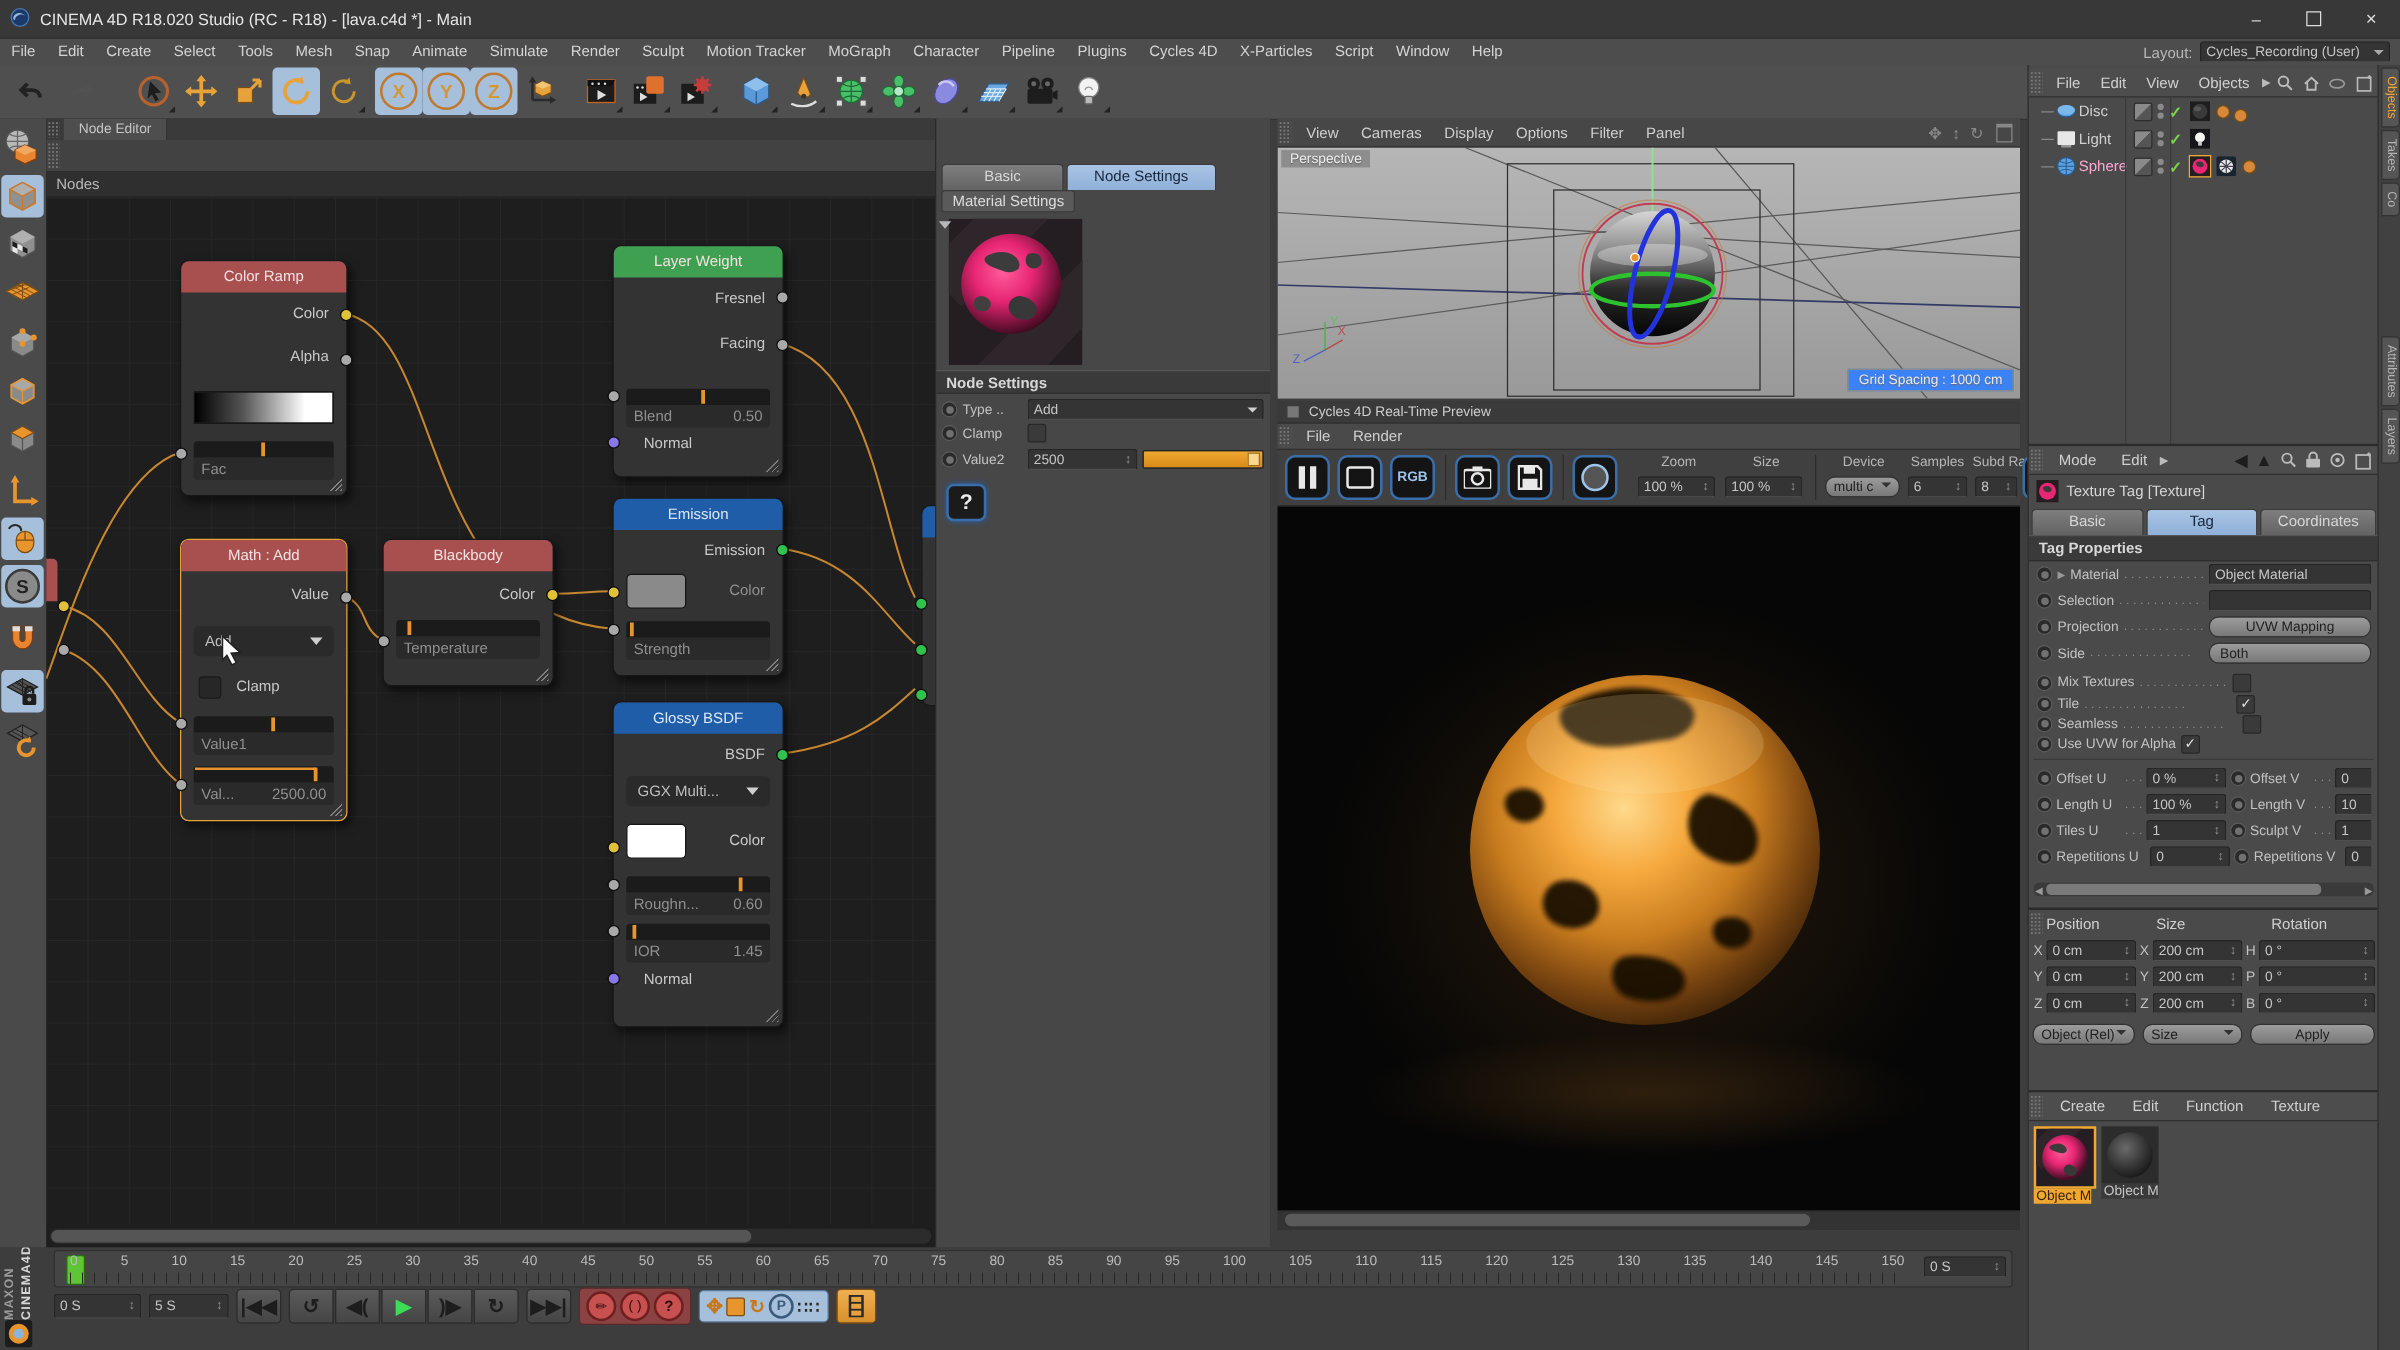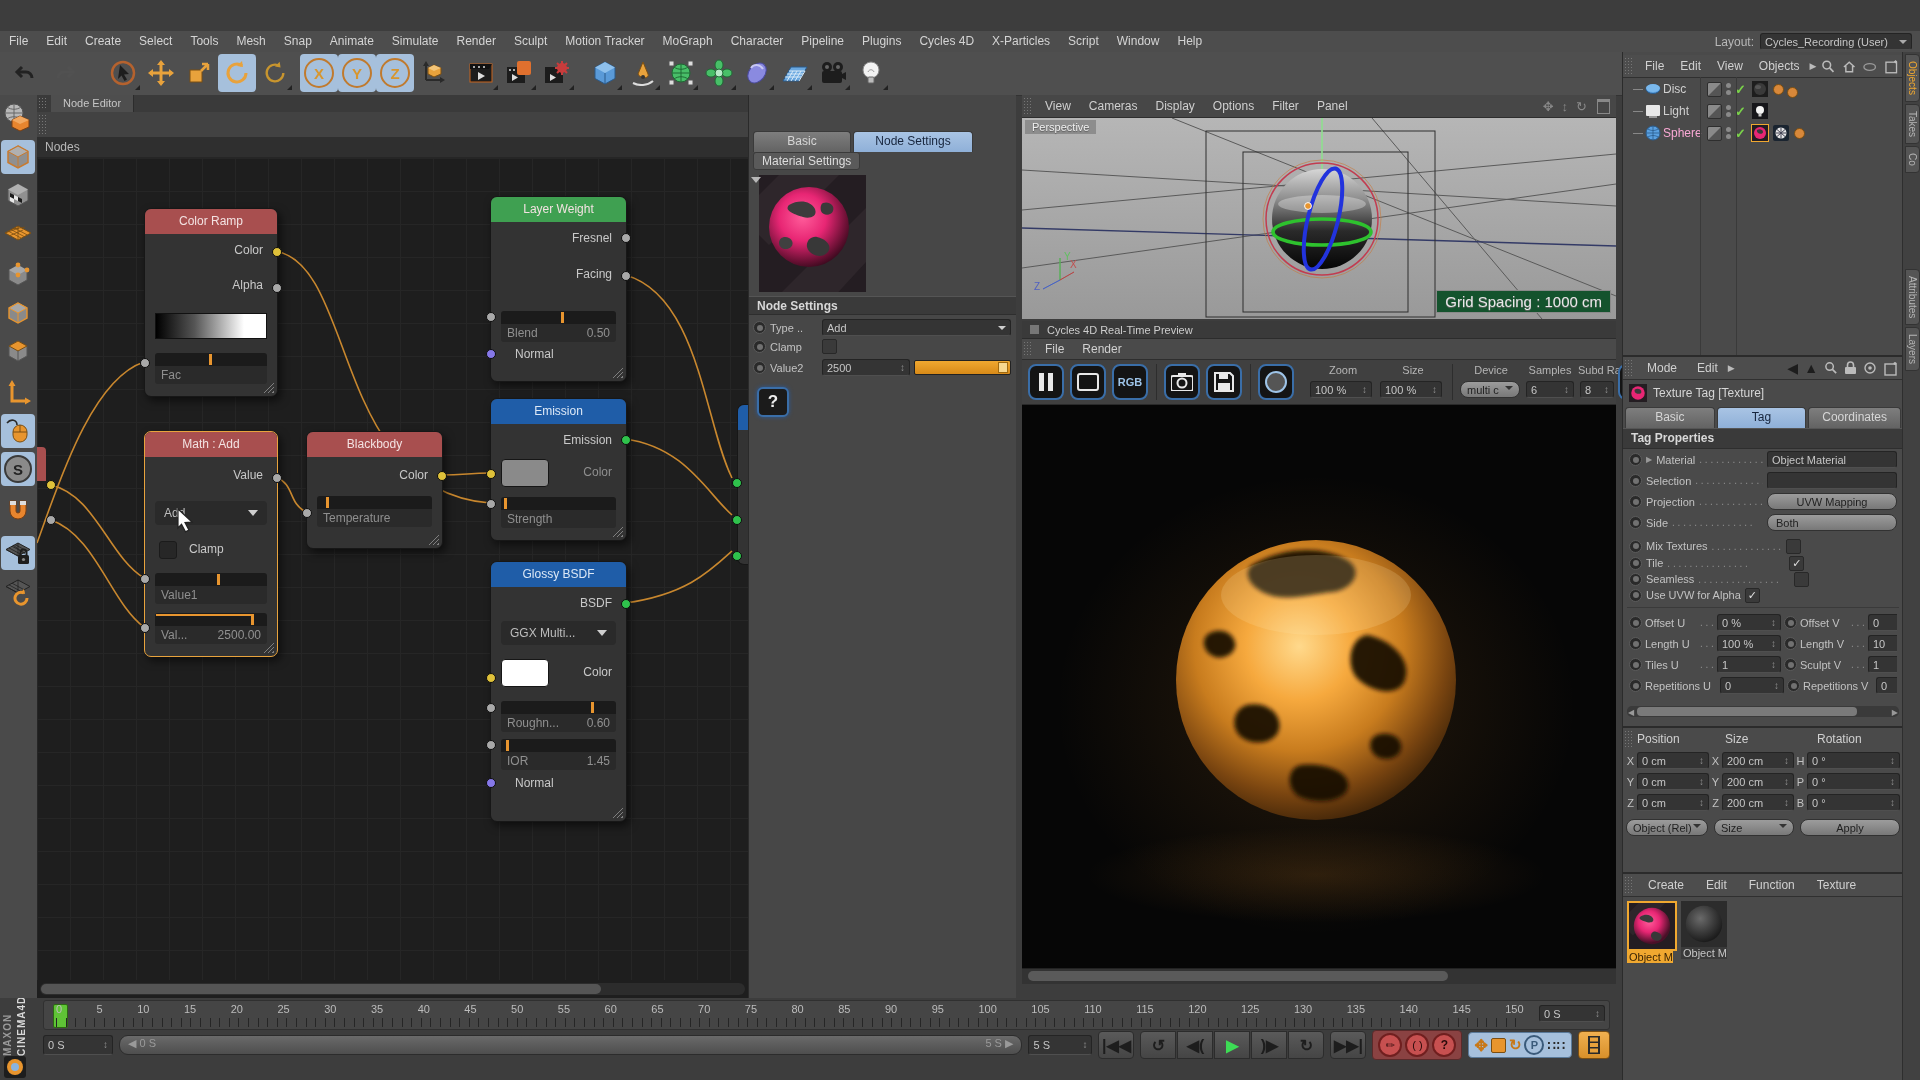--- a/index.html
+++ b/index.html
@@ -98,20 +98,36 @@
   .tbtn2{height:26px;background:linear-gradient(#5a5a5a,#454545);border:1px solid #2c2c2c;border-radius:4px;display:flex;align-items:center;justify-content:center;color:#1d1d1d;font-weight:bold}
   #brand{left:0;top:998px;width:37px;height:82px;background:#3d3d3d;overflow:hidden}
   .vert{writing-mode:vertical-rl;transform:rotate(180deg);font-size:10px;letter-spacing:1px;font-weight:bold}
   .cursor-svg{position:absolute;pointer-events:none;z-index:50}
 </style>
 </head>
 <body>
 
 <div id="app">
 
+  <div id="titlebar" class="ab">
+    <span style="margin:0 8px">
+      <svg width="16" height="16" viewBox="0 0 16 16">
+          <circle cx="8" cy="8" r="7" fill="#1a3a6a"></circle>
+          <circle cx="8" cy="8" r="7" fill="none" stroke="#4a7ab8"></circle>
+          <path d="M4 10c0-4 6-6 8-3-1-3-7-4-9 0-1 2 0 3 1 3z" fill="#9ab8e0"></path>
+        </svg>
+    </span>
+    <span>CINEMA 4D R18.020 Studio (RC - R18) - [lava.c4d *] - Main</span>
+    <span style="flex:1"></span>
+    <span class="winbtn">–</span>
+    <span class="winbtn">
+        <span style="display:inline-block;width:10px;height:10px;border:1px solid #ddd"></span>
+      </span>
+    <span class="winbtn" style="font-size:15px">×</span>
+  </div>
 
   <div id="menubar" class="ab">
     <div class="r">
 
     <span class="mi">File</span>
         <span class="mi">Edit</span>
         <span class="mi">Create</span>
         <span class="mi">Select</span>
         <span class="mi">Tools</span>
         <span class="mi">Mesh</span>
@@ -700,21 +716,21 @@
         <path d="M38 140l0 0" stroke="#40c040"></path>
           <path d="M38 162V140" stroke="#40c040"></path>
           <path d="M38 162l14-8" stroke="#c04040"></path>
           <path d="M38 162l-17 9" stroke="#4060d0"></path>
         <text x="42" y="142" fill="#60c060">Y</text>
           <text x="48" y="150" fill="#c05050">X</text>
           <text x="12" y="172" fill="#5060c0">Z</text>
       </g>
     </svg>
     <span class="ab" style="left:3px;top:25px;background:#8d8d8d;color:#f0f0f0;font-size:11px;padding:1px 7px;text-shadow:0 1px 1px #555">Perspective</span>
-    <span class="ab" style="right:5px;bottom:5px;background:#14532d;color:#e8e8e8;font-size:15px;padding:2px 8px;border:1px solid #8a8a8a;text-shadow:0 1px 1px #666">Grid Spacing : 1000 cm</span>
+    <span class="ab" style="right:5px;bottom:5px;background:#3b82f6;color:#e8e8e8;font-size:11px;padding:2px 8px;border:1px solid #8a8a8a;text-shadow:0 1px 1px #666">Grid Spacing : 1000 cm</span>
   </div>
 
   <div id="cy" class="ab">
     <div class="ctitle">
       <span style="width:9px;height:9px;background:#777;margin:0 8px"></span>
       <span>Cycles 4D Real-Time Preview</span>
     </div>
     <div class="cmenu">
       <span class="grip"></span>
       <div class="r">
@@ -1243,24 +1259,20 @@
       <span class="fld" style="position:absolute;right:4px;top:4px;width:66px">
           <span>0 S</span>
           <span class="step">↕</span>
         </span>
     </div>
     <div class="r ab" style="left:6px;top:34px;right:6px;height:26px;gap:6px">
       <span class="fld" style="width:70px;height:20px">
           <span>0 S</span>
           <span class="step">↕</span>
         </span>
-      <div style="flex:1;height:18px;background:linear-gradient(#6a6a6a,#4e4e4e);border:1px solid #2c2c2c;border-radius:9px;position:relative;font-size:11px;color:#9a9a9a">
-        <span style="position:absolute;left:8px;top:1px">◀ <span>0 S</span></span>
-        <span style="position:absolute;right:8px;top:1px"><span>5 S</span> ▶</span>
-      </div>
       <span class="fld" style="width:64px;height:20px">
           <span>5 S</span>
           <span class="step">↕</span>
         </span>
       <span class="tbtn2" style="width:34px">|◀◀</span>
       <div class="r" style="gap:1px">
         <span class="tbtn2" style="width:34px;border-radius:4px 0 0 4px">↺</span>
         <span class="tbtn2" style="width:34px;border-radius:0">◀(</span>
         <span class="tbtn2" style="width:34px;border-radius:0;color:#3ddc55">▶</span>
         <span class="tbtn2" style="width:34px;border-radius:0">)▶</span>

